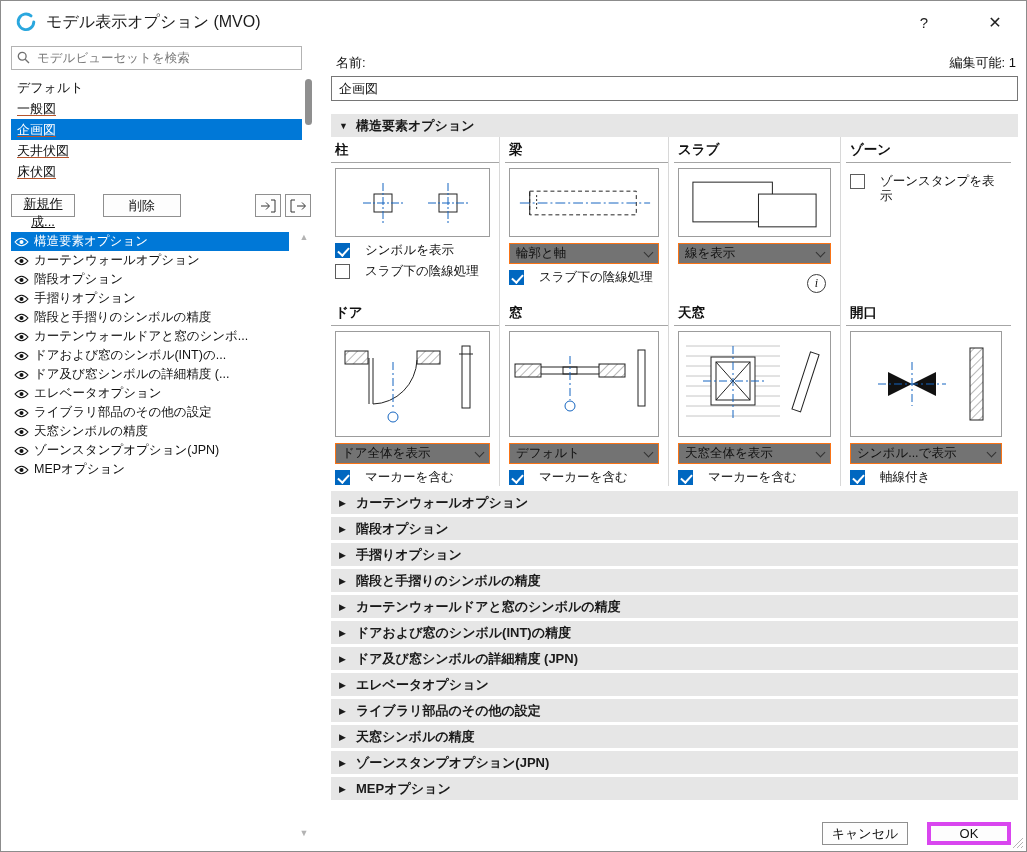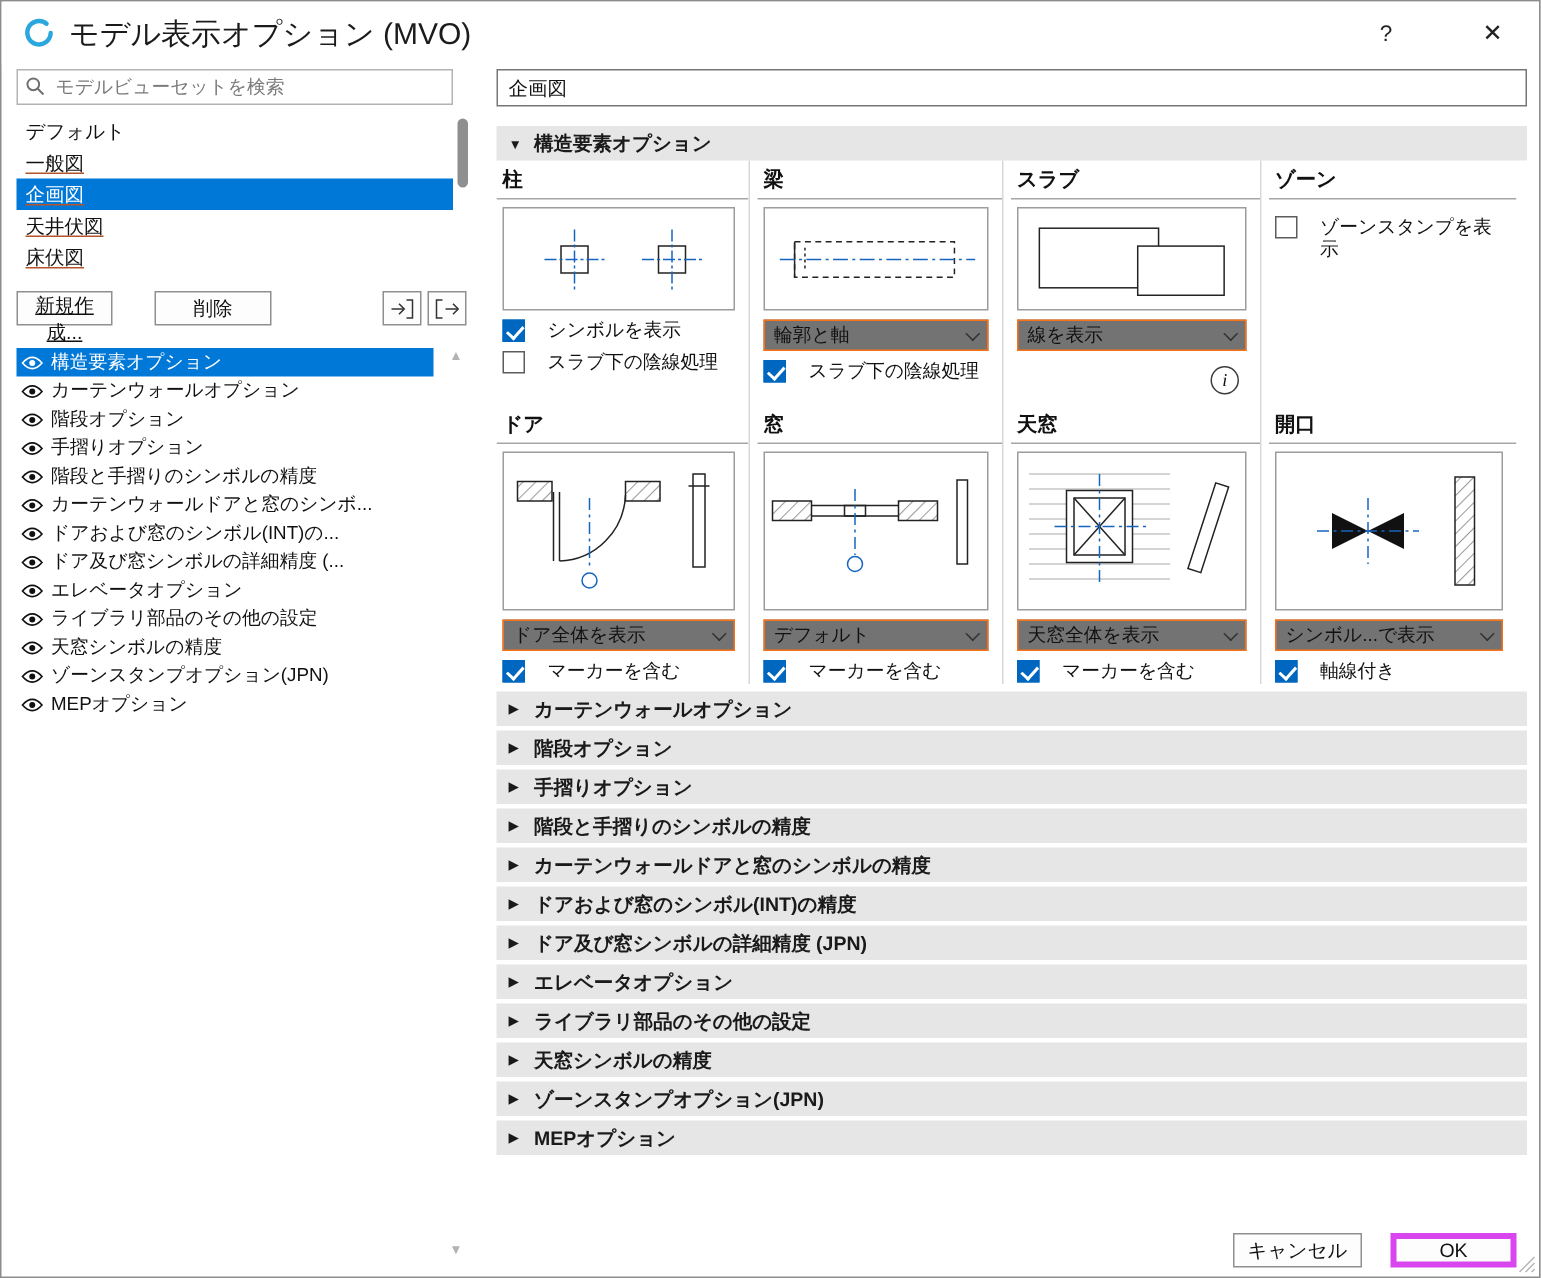--- a/index.html
+++ b/index.html
@@ -3,21 +3,21 @@
 <meta charset="utf-8">
 <style>
   * { margin:0; padding:0; box-sizing:border-box; }
   html,body { background:#9a9a9a; }
   body { font-family:"Liberation Sans","DejaVu Sans",sans-serif; }
   .window { position:relative; width:1027px; height:852px; background:#fff; border:1px solid #8c8c8c; overflow:hidden; font-size:13px; color:#111; }
 
   
   .titlebar { height:42px; display:flex; align-items:center; padding:0 16px 0 14px; background:#fff; }
   .logo { width:22px; height:22px; margin-right:9px; flex:none; }
-  .win-title { font-size:20px; color:#1b1b1b; }
+  .win-title { font-size:16px; color:#1b1b1b; }
   .help-btn { margin-left:auto; font-size:15px; color:#222; width:28px; text-align:center; cursor:default; }
   .close-btn { margin-left:42px; font-size:16px; color:#222; width:30px; text-align:center; cursor:default; }
 
   
   .sidebar { position:absolute; left:10px; top:45px; width:303px; height:800px; display:flex; flex-direction:column; }
   .searchbox { position:relative; width:291px; height:24px; }
   .searchbox input { width:100%; height:100%; border:1px solid #b3b3b3; padding:2px 6px 2px 25px; font-size:12.5px; font-family:inherit; color:#333; outline:none; }
   .searchbox input::placeholder { color:#7a7a7a; }
   .searchbox .mag { position:absolute; left:6px; top:5px; }
 
@@ -266,20 +266,24 @@
         </div>
       <div class="opt-scroll">
         <span class="scroll-arrow">▲</span>
         <span class="scroll-arrow">▼</span>
       </div>
     </div>
   </div>
 
   <div class="main">
 
+    <div class="name-row">
+      <span>名前:</span>
+      <span>編集可能: 1</span>
+    </div>
     <input class="name-input" value="企画図" style="">
 
     
     <div class="sec-header sec-expanded">
       <span class="tri">▼</span>
       <span class="sec-title">構造要素オプション</span>
     </div>
 
     
     <div class="panel-grid r1">

